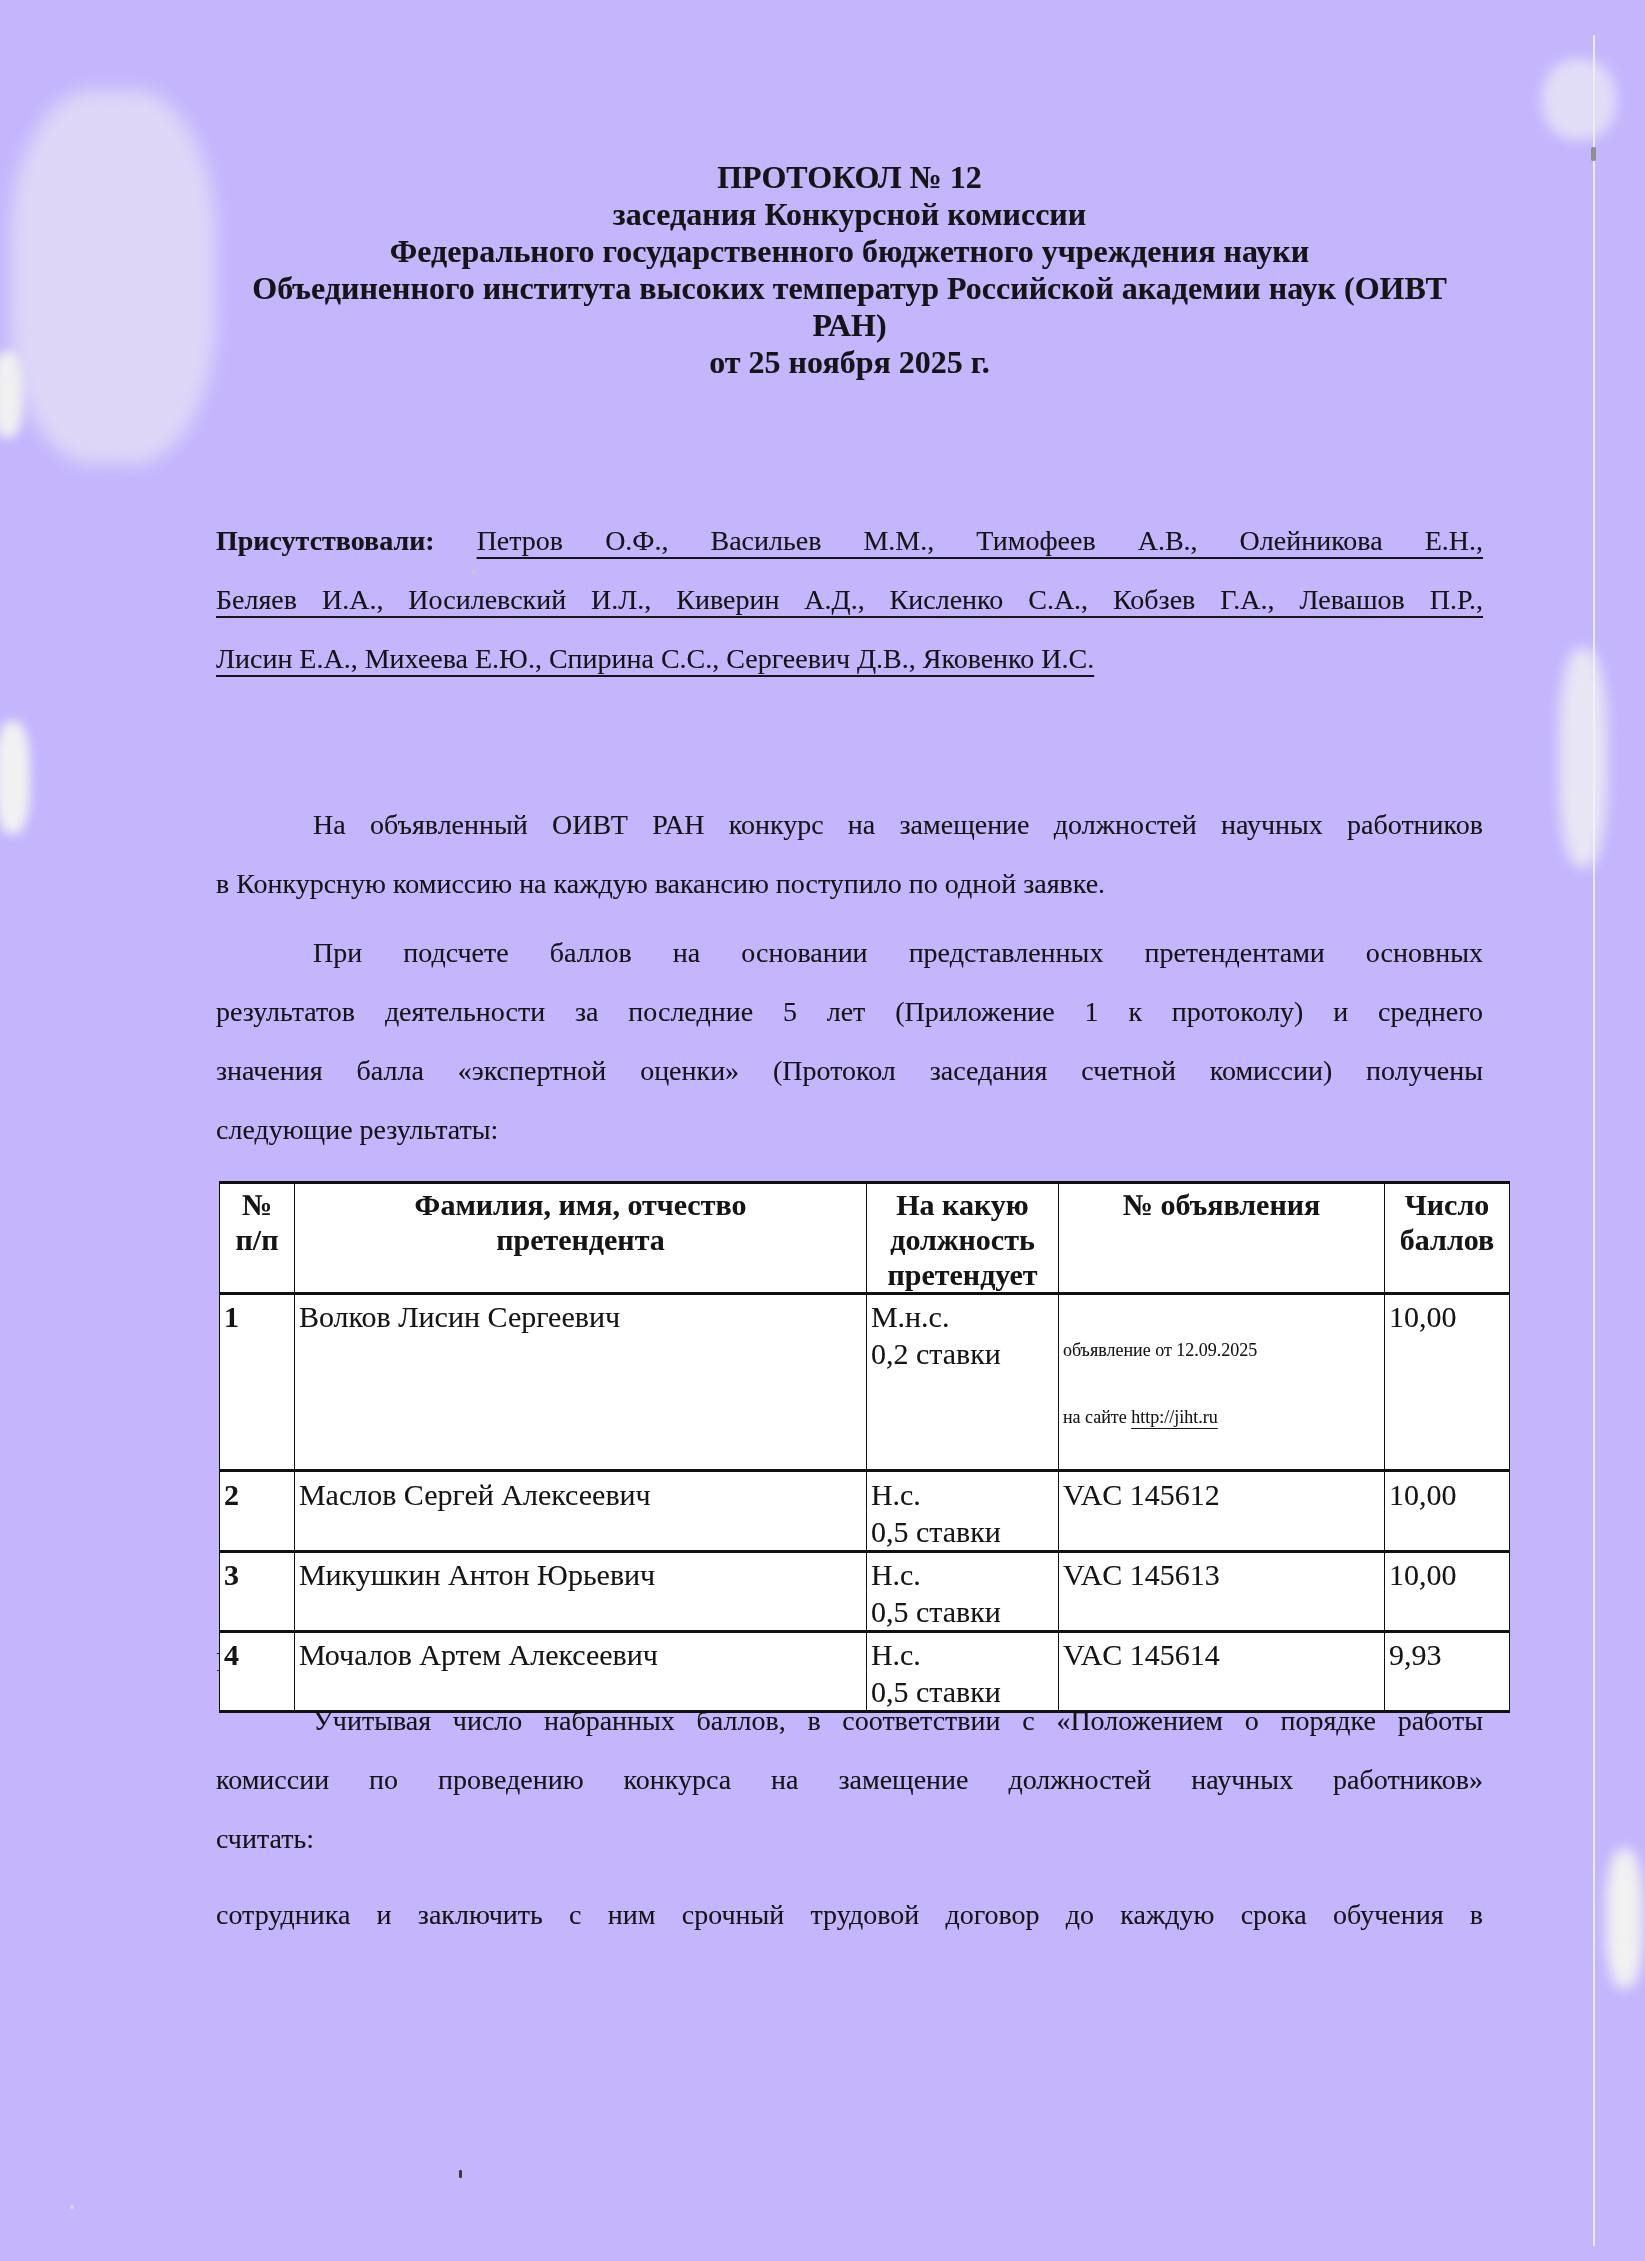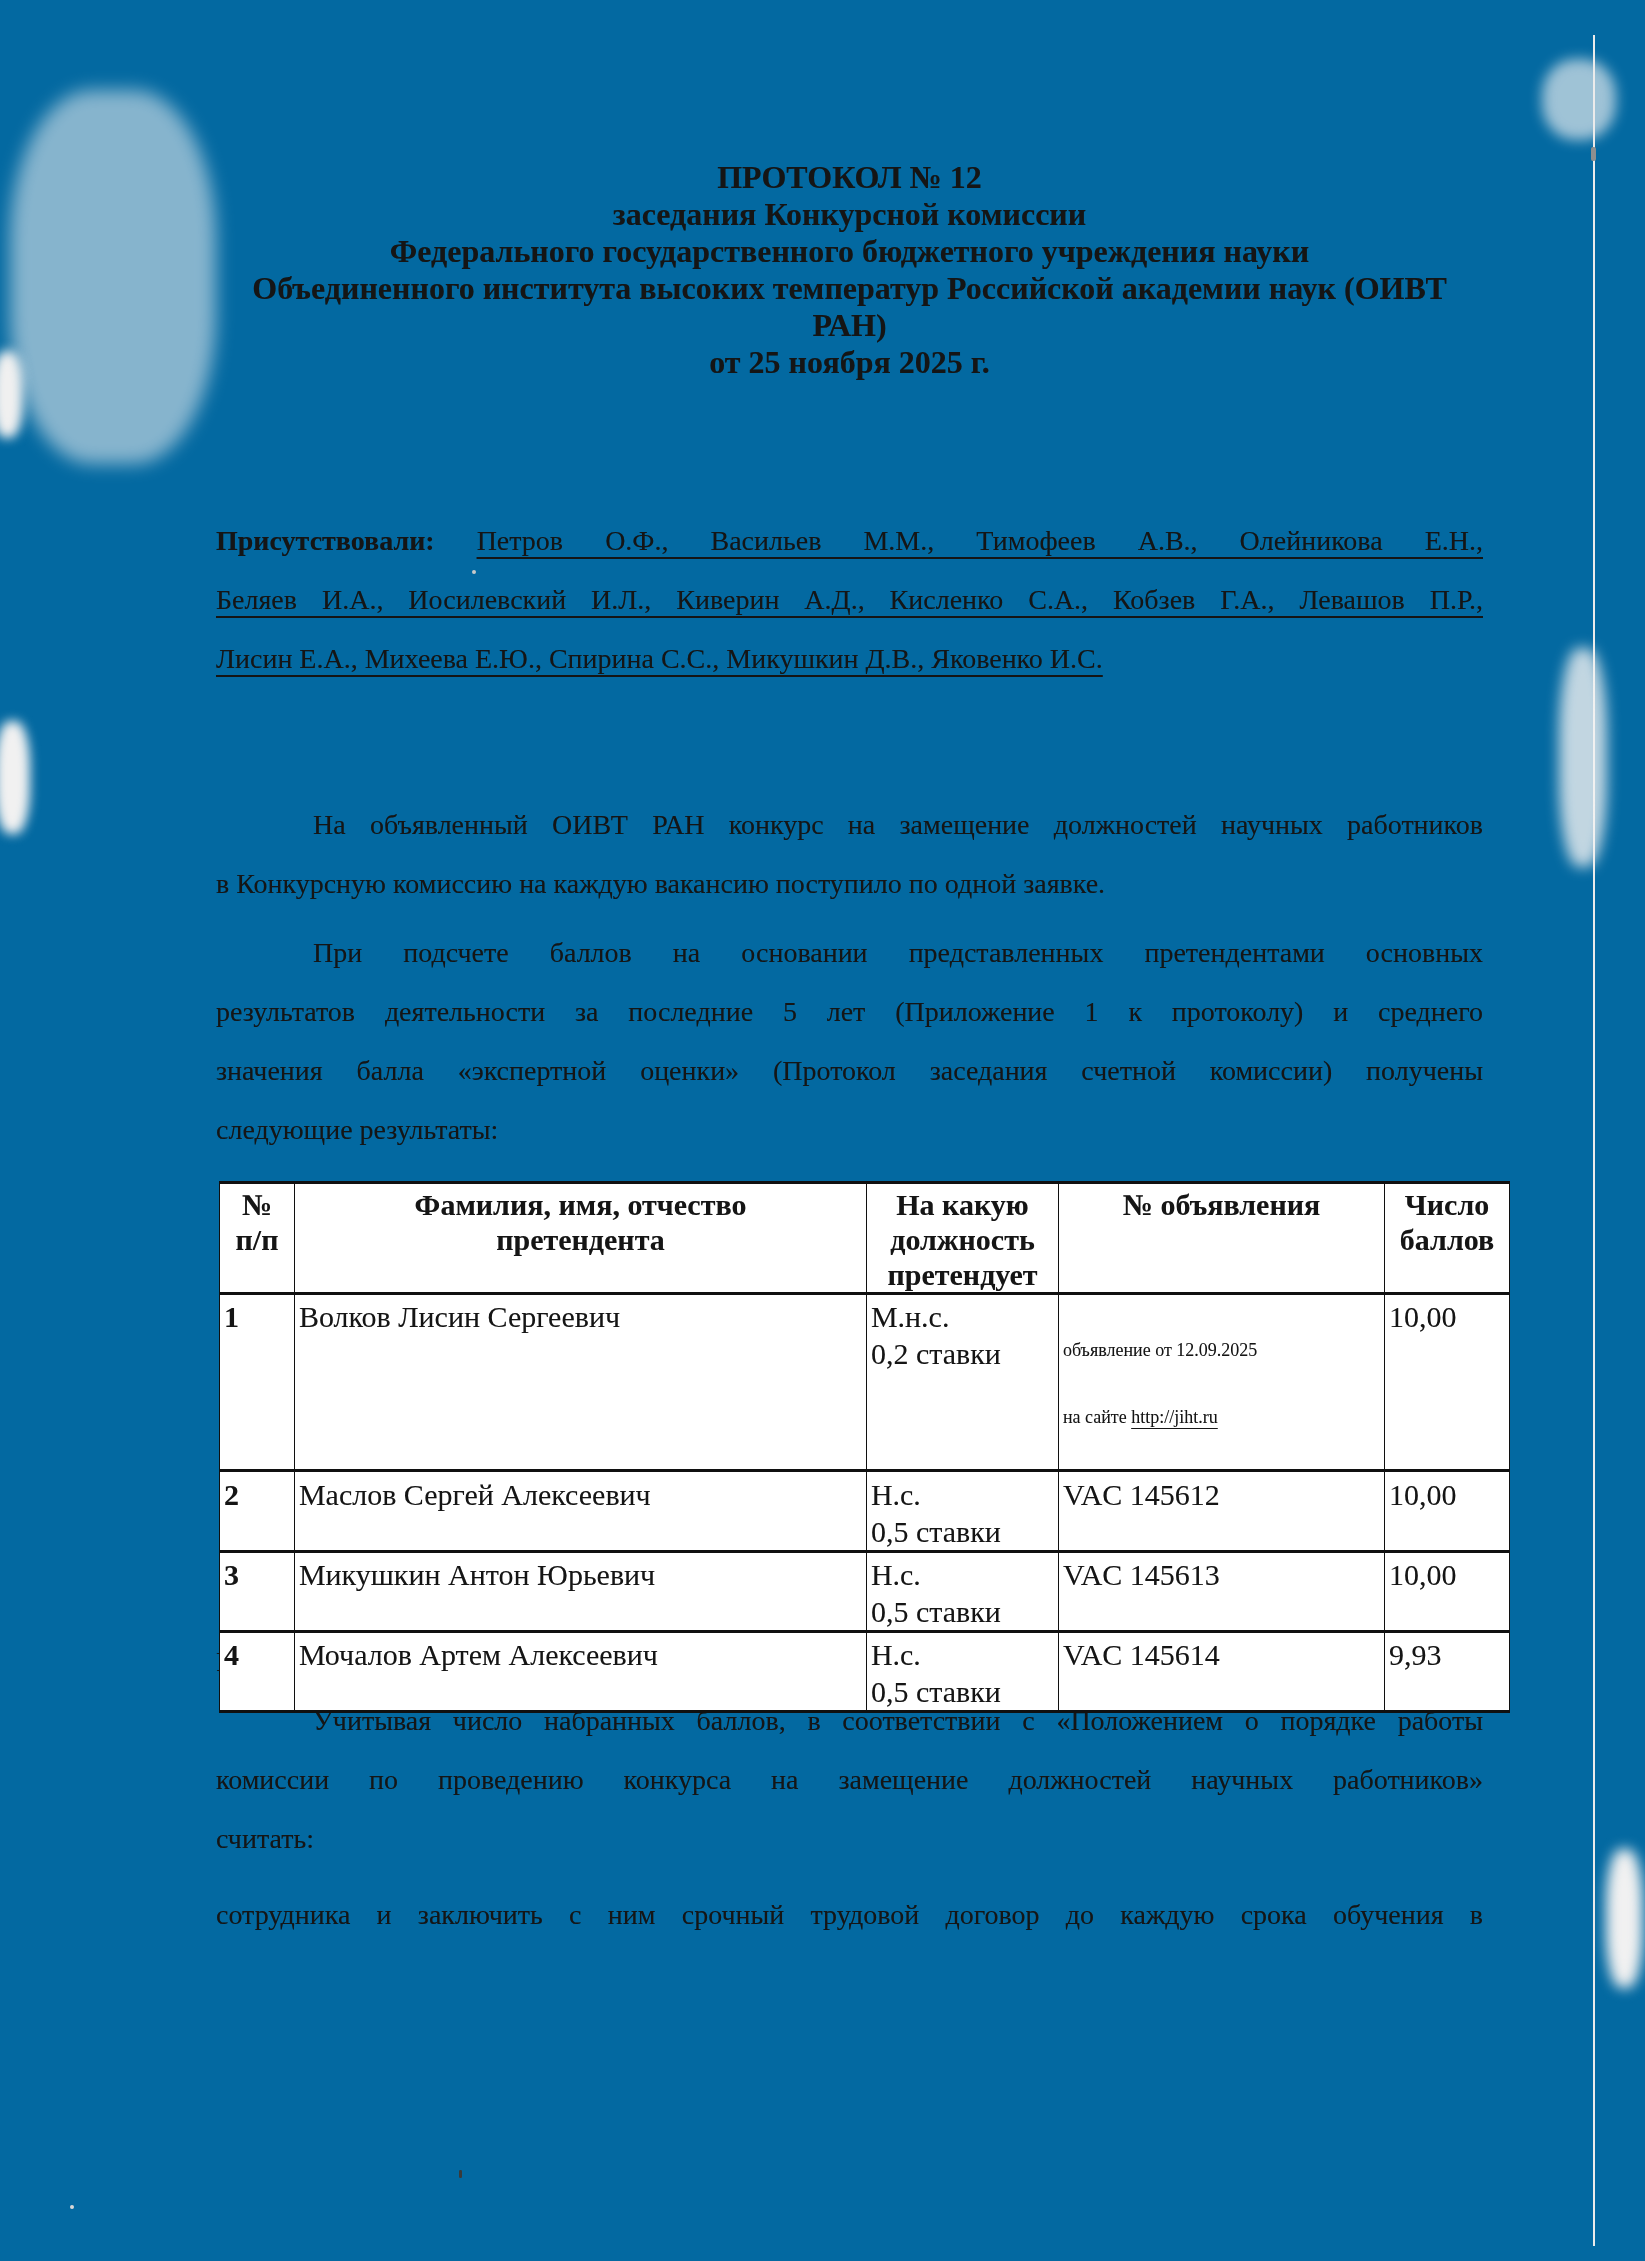--- a/index.html
+++ b/index.html
@@ -1,19 +1,19 @@
 <!DOCTYPE html>
 <html lang="ru" style="font-size:10.3px"><head>
 <meta charset="utf-8">
 <style>
   html,body{margin:0;padding:0;background:#ffffff;}
   .page{
     position:relative;
     width:1645px;height:2261px;
-    background:#0369a1;
+    background:#c4b5fd;
     overflow:hidden;
     font-family:"Liberation Serif","DejaVu Serif",serif;
     color:#151515;
     text-shadow:0 0 0.6px rgba(10,10,10,.28);
   }
   .content{position:absolute;left:216px;width:1267px;top:0;}
   .block{position:absolute;left:0;width:100%;}
   .title-block{top:159px;text-align:center;font-weight:bold;font-size:32px;line-height:37px;}
   .present-block{top:511px;}
   .p1-block{top:795px;}
@@ -84,21 +84,21 @@
       <div>ПРОТОКОЛ № 12</div>
       <div>заседания Конкурсной комиссии</div>
       <div>Федерального государственного бюджетного учреждения науки</div>
       <div>Объединенного института высоких температур Российской академии наук (ОИВТ РАН)</div>
       <div>от 25 ноября 2025 г.</div>
     </div>
 
     <div class="block present-block">
       <div class="line fill"><span class="b">Присутствовали:</span> <span class="u">Петров&nbsp;О.Ф., Васильев&nbsp;М.М., Тимофеев&nbsp;А.В., Олейникова&nbsp;Е.Н.,</span></div>
       <div class="line fill"><span class="u">Беляев И.А., Иосилевский И.Л., Киверин А.Д., Кисленко С.А., Кобзев Г.А., Левашов П.Р.,</span></div>
-      <div class="line"><span class="u">Лисин Е.А., Михеева Е.Ю., Спирина С.С., Микушкин Д.В., Яковенко И.С.</span></div>
+      <div class="line"><span class="u">Лисин Е.А., Михеева Е.Ю., Спирина С.С., Сергеевич Д.В., Яковенко И.С.</span></div>
     </div>
 
     <div class="block p1-block">
       <div class="line fill indent">На объявленный ОИВТ РАН конкурс на замещение должностей научных работников</div>
       <div class="line">в Конкурсную комиссию на каждую вакансию поступило по одной заявке.</div>
     </div>
 
     <div class="block p2-block">
       <div class="line fill indent">При подсчете баллов на основании представленных претендентами основных</div>
       <div class="line fill">результатов деятельности за последние 5 лет (Приложение 1 к протоколу) и среднего</div>

